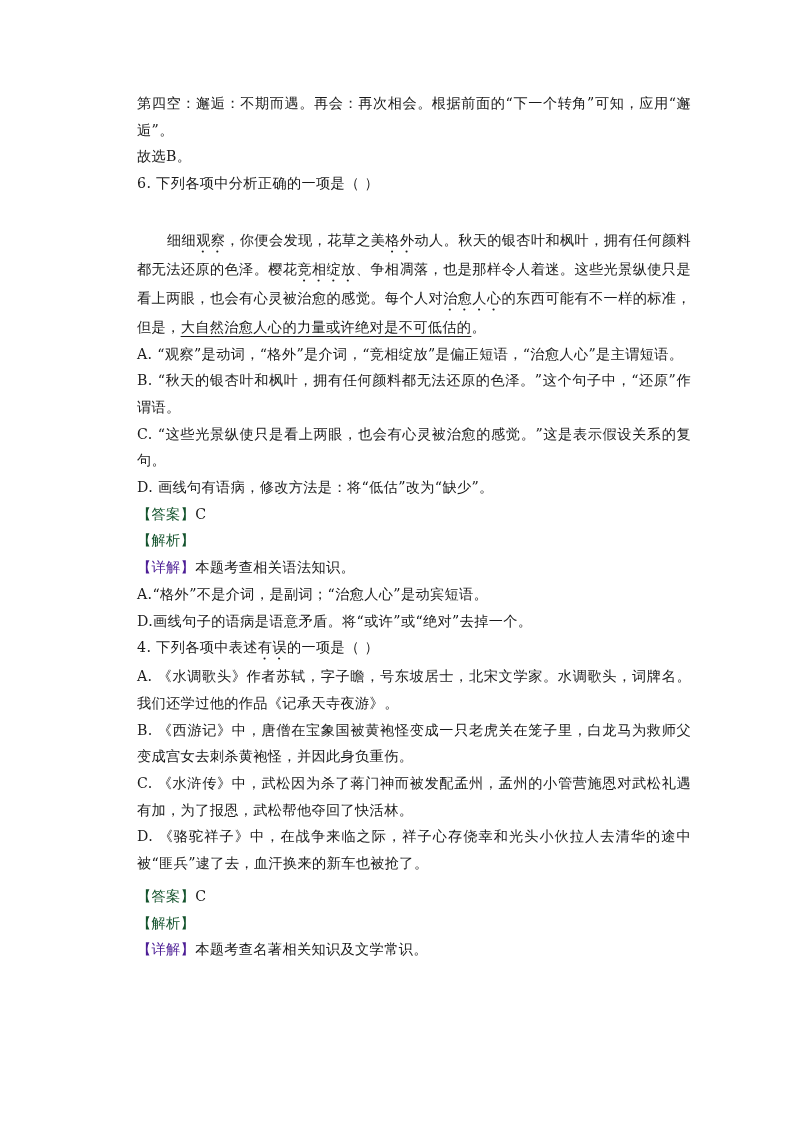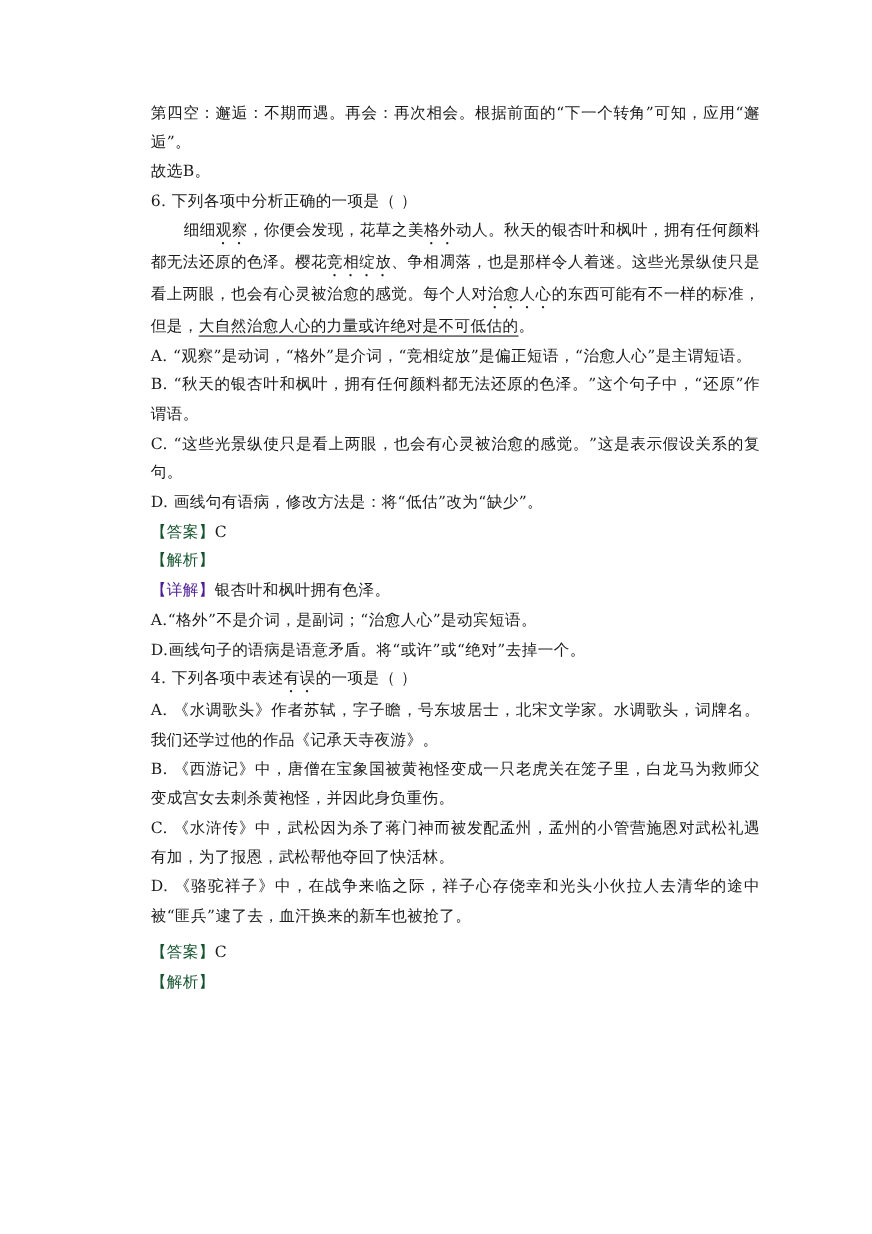--- a/index.html
+++ b/index.html
@@ -7,21 +7,21 @@
     width: 793px; height: 1122px; background: #ffffff; position: relative; overflow: hidden;
     font-family: "DejaVu Serif", "Liberation Serif", serif;
     color: #1a1a1a;
   }
   .page {
     position: absolute; left: 137px; top: 90px; width: 554px;
     font-size: 14.2px; line-height: 26.7px; letter-spacing: 0.35px;
   }
   .line { display: block; white-space: nowrap; }
   .para { display: block; text-align: justify; text-align-last: left; }
-  .indent { text-indent: 30px; }
+  .indent { text-indent: 30px; margin-top: 30px; }
   .em-dot { text-emphasis: dot; -webkit-text-emphasis: dot; text-emphasis-position: under; -webkit-text-emphasis-position: under; }
   .ul { text-decoration: underline; text-underline-offset: 4px; }
   .tag-blue { color: #14532d; }
   .tag-black { color: #4c1d95; }
 </style>
 </head>
 <body>
 
 <div class="page">
 
@@ -32,29 +32,30 @@
 
   <span class="para indent"><span>细细</span><span class="em-dot">观察</span><span>，你便会发现，花草之美</span><span class="em-dot">格外</span><span>动人。秋天的银杏叶和枫叶，拥有任何颜料都无法还原的色泽。樱花</span><span class="em-dot">竞相绽放</span><span>、争相凋落，也是那样令人着迷。这些光景纵使只是看上两眼，也会有心灵被治愈的感觉。每个人对</span><span class="em-dot">治愈人心</span><span>的东西可能有不一样的标准，但是，</span><span class="ul">大自然治愈人心的力量或许绝对是不可低估的</span><span>。</span></span>
 
   <span class="para">A.  “观察”是动词，“格外”是介词，“竞相绽放”是偏正短语，“治愈人心”是主谓短语。</span>
   <span class="para">B.  “秋天的银杏叶和枫叶，拥有任何颜料都无法还原的色泽。”这个句子中，“还原”作谓语。</span>
   <span class="para">C.  “这些光景纵使只是看上两眼，也会有心灵被治愈的感觉。”这是表示假设关系的复句。</span>
   <span class="para">D.  画线句有语病，修改方法是：将“低估”改为“缺少”。</span>
 
   <span class="line"><span class="tag-blue">【答案】</span><span>C</span></span>
   <span class="line"><span class="tag-blue">【解析】</span></span>
-  <span class="line"><span class="tag-black">【详解】</span><span>银杏叶和枫叶拥有色泽。</span></span>
+  <span class="line"><span class="tag-black">【详解】</span><span>本题考查相关语法知识。</span></span>
 
   <span class="para">A.“格外”不是介词，是副词；“治愈人心”是动宾短语。</span>
   <span class="para">D.画线句子的语病是语意矛盾。将“或许”或“绝对”去掉一个。</span>
 
   <span class="line"><span>4.  下列各项中表述</span><span class="em-dot">有误</span><span>的一项是（    ）</span></span>
 
   <span class="para">A.  《水调歌头》作者苏轼，字子瞻，号东坡居士，北宋文学家。水调歌头，词牌名。我们还学过他的作品《记承天寺夜游》。</span>
   <span class="para">B.  《西游记》中，唐僧在宝象国被黄袍怪变成一只老虎关在笼子里，白龙马为救师父变成宫女去刺杀黄袍怪，并因此身负重伤。</span>
   <span class="para">C.  《水浒传》中，武松因为杀了蒋门神而被发配孟州，孟州的小管营施恩对武松礼遇有加，为了报恩，武松帮他夺回了快活林。</span>
   <span class="para">D.  《骆驼祥子》中，在战争来临之际，祥子心存侥幸和光头小伙拉人去清华的途中被“匪兵”逮了去，血汗换来的新车也被抢了。</span>
 
   <span class="line" style="margin-top:6px;"><span class="tag-blue">【答案】</span><span>C</span></span>
   <span class="line"><span class="tag-blue">【解析】</span></span>
+  <span class="line"><span class="tag-black">【详解】</span><span>本题考查名著相关知识及文学常识。</span></span>
 
 
 </div>
 
 </body></html>

